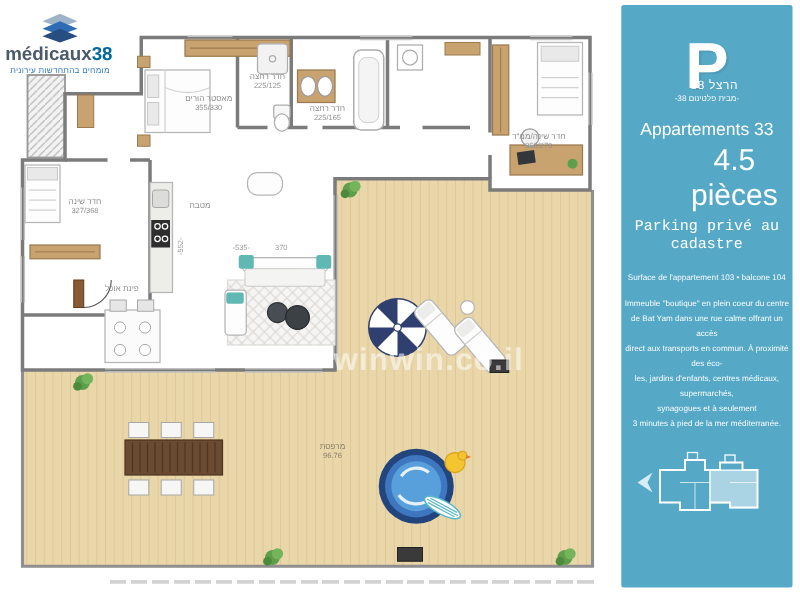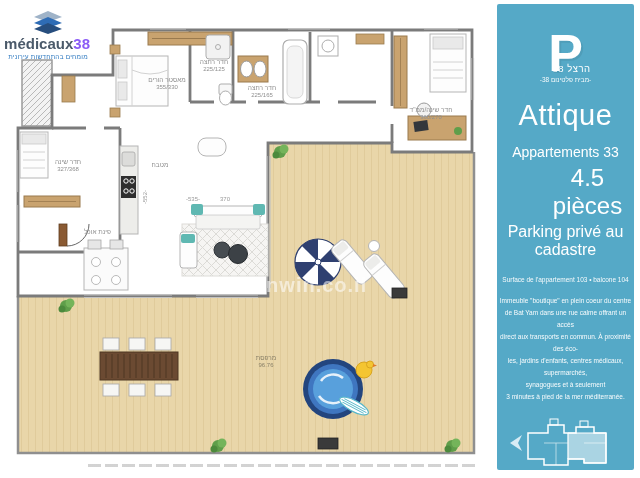--- a/index.html
+++ b/index.html
@@ -2,44 +2,44 @@
 <html><head>
 <meta charset="utf-8">
 <style>
   html,body{margin:0;padding:0;background:#fff;}
   .page{position:relative;width:640px;height:478px;background:#fff;overflow:hidden;
         font-family:"Liberation Sans",sans-serif;}
   
   .brand{position:absolute;left:6px;top:8px;width:84px;text-align:center;}
   .brand .icon{display:block;margin:0 auto;}
   .brand .name{direction:rtl;font-size:15px;font-weight:bold;color:#4b5a6a;line-height:1.05;}
-  .brand .name .num{color:#8b5cf6;}
+  .brand .name .num{color:#0369a1;}
   .brand .tag{direction:rtl;font-size:6.5px;color:#2e79c0;margin-top:1px;letter-spacing:.2px;}
   
   .lbl{position:absolute;font-size:6.5px;line-height:1.25;color:#8f8f8f;text-align:center;direction:rtl;}
   .lbl .d{font-size:6px;direction:ltr;display:block;}
   .dimlbl{position:absolute;font-size:6px;color:#9a9a9a;text-align:center;direction:ltr;}
   .rot{transform:rotate(-90deg);transform-origin:center center;}
-  .watermark{position:absolute;left:243px;top:274px;width:200px;font-size:20px;font-weight:bold;
-             color:rgba(255,255,255,.55);letter-spacing:1px;text-align:left;}
+  .watermark{position:absolute;left:243px;top:274px;width:200px;font-size:25px;font-weight:bold;
+             color:rgba(255,255,255,.55);letter-spacing:1px;text-align:center;}
   .fineprint{position:absolute;left:88px;top:464px;width:388px;height:3px;opacity:.75;
              background:repeating-linear-gradient(90deg,#c4c4c4 0 13px,transparent 13px 17px);}
   
   .sidebar{position:absolute;left:497px;top:4px;width:137px;height:466px;background:#55a9c7;
            color:#fff;text-align:center;border-radius:2px;}
   .plogo{margin-top:26px;font-size:52px;font-weight:bold;line-height:.9;
          text-shadow:2px 2px 0 rgba(0,0,0,.07);}
   .plogo-he1{direction:rtl;font-size:9.5px;margin-top:-14px;letter-spacing:.5px;padding-left:12px;}
   .plogo-he2{direction:rtl;font-size:16px;font-weight:bold;letter-spacing:2px;line-height:1.05;}
   .plogo-he3{direction:rtl;font-size:6.5px;margin-top:2px;opacity:.95;}
   .sb-title{font-size:29px;font-weight:500;margin-top:16px;letter-spacing:.5px;}
   .sb-sub{font-size:14px;margin-top:12px;}
   .sb-rooms{font-size:24px;font-weight:500;margin-top:4px;padding-left:44px;}
   .sb-expo{font-size:12px;margin-top:6px;}
-  .sb-park{font-size:16px;margin-top:3px;}
+  .sb-park{font-size:12px;margin-top:3px;font-family:Liberation Mono, monospace;}
   .sb-surface{font-size:6.5px;margin-top:17px;opacity:.95;}
   .sb-desc{font-size:6.5px;line-height:1.85;margin-top:12px;opacity:.97;}
   .sb-constr{font-size:7.5px;line-height:1.6;margin-top:22px;letter-spacing:.3px;}
   .sb-miniplan{margin-top:10px;}
 </style>
 </head>
 <body>
 
 <div class="page">
 
@@ -308,21 +308,20 @@
   </div>
 
   <div class="watermark">winwin.co.il</div>
   <div class="fineprint"></div>
 
   <div class="sidebar">
     <div class="plogo">P</div>
     <div class="plogo-he1" dir="rtl">הרצל 88</div>
     <div class="plogo-he3" dir="rtl">-מבית פלטינום 38-</div>
 
-    <div class="sb-title">Attique</div>
     <div class="sb-sub">Appartements 33</div>
     <div class="sb-rooms">4.5 pièces</div>
     <div class="sb-park">Parking privé au cadastre</div>
 
     <div class="sb-surface">Surface de l'appartement 103 • balcone 104</div>
 
     <div class="sb-desc">
       <div>Immeuble "boutique" en plein coeur du centre</div>
       <div>de Bat Yam dans une rue calme offrant un accès</div>
       <div>direct aux transports en commun. À proximité des éco-</div>

